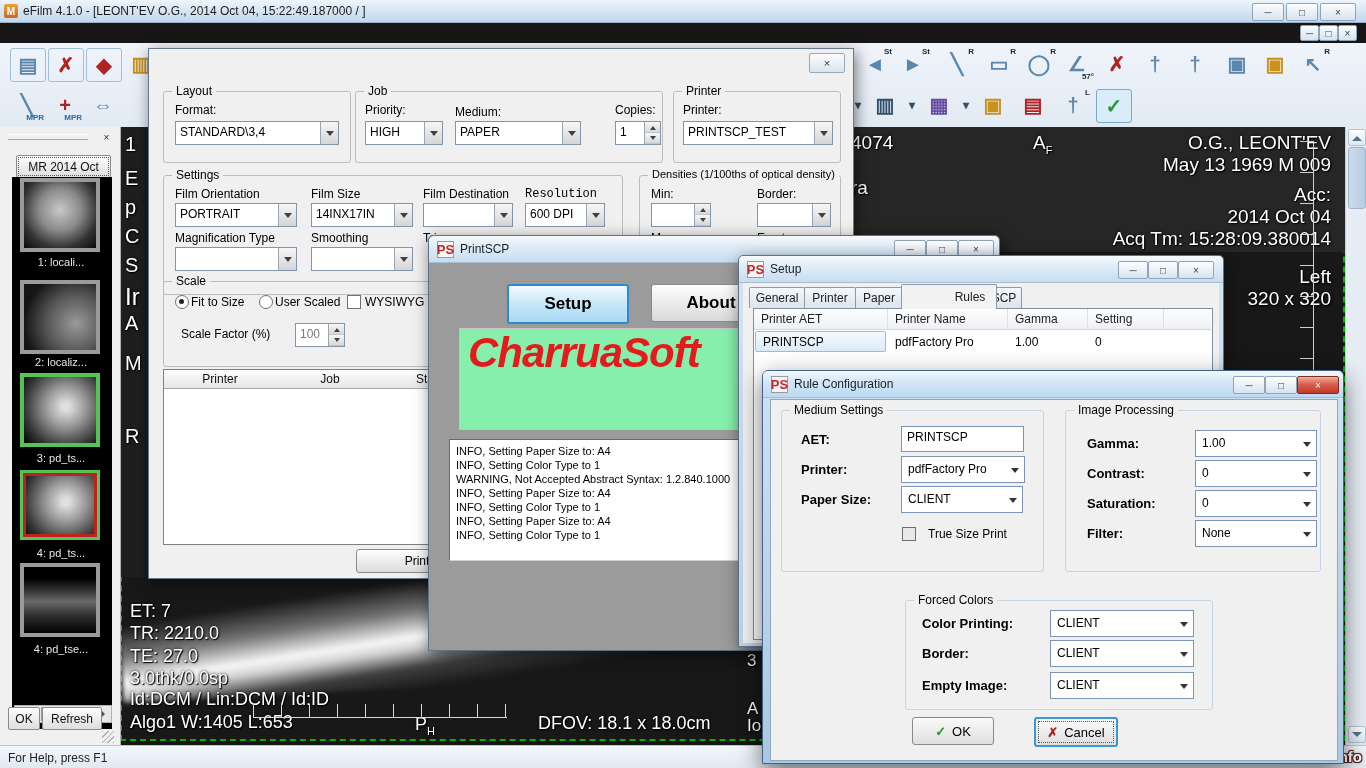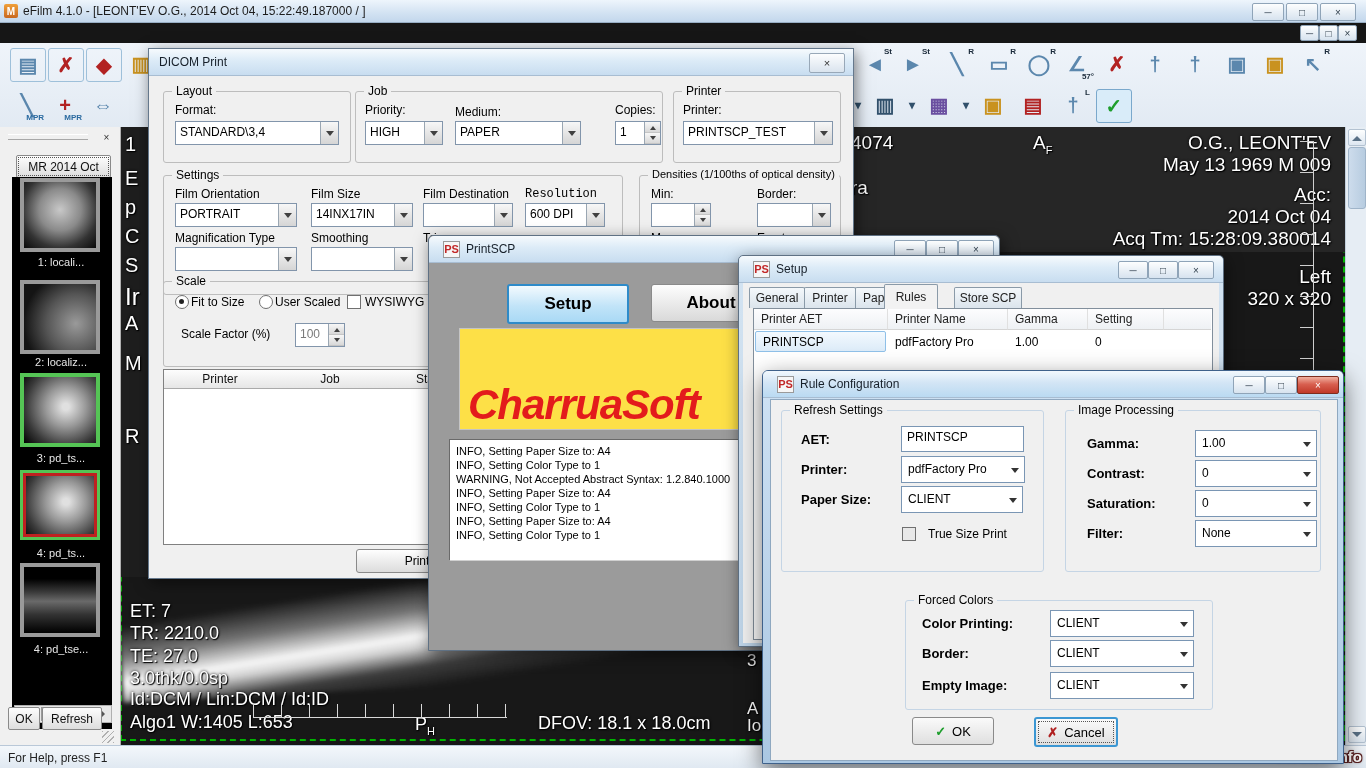--- a/index.html
+++ b/index.html
@@ -42,22 +42,22 @@
   .ov{position:absolute;color:#fff;white-space:nowrap;font-size:18px;
       text-shadow:1px 1px 1px #000,0 0 3px #000;}
   .ov.right{text-align:right;}
   .sub{font-size:11px;vertical-align:sub;}
   .vscroll{left:1345px;top:127px;width:20px;height:618px;background:#e6edf4;border-left:1px solid #c2cfdc;}
   .sarrow{width:0;height:0;border:5px solid transparent;}
   
   .titlebar{position:absolute;left:0;top:0;right:0;height:26px;
             background:linear-gradient(#f6fafd,#dcebf7 45%,#c8ddf0);
             border-bottom:1px solid #a8bdd2;display:flex;align-items:center;font-size:12px;color:#17202a;border-radius:5px 5px 0 0;}
-  .psicon{width:15px;height:15px;background:#f6f6f6;border:1px solid #9a9a9a;margin:0 6px 0 14px;
-          display:flex;align-items:center;justify-content:center;font-size:11px;font-weight:bold;color:#c22828;}
+  .psicon{width:15px;height:15px;background:#f6f6f6;border:1px solid #9a9a9a;margin:0 6px 0 8px;
+          display:flex;align-items:center;justify-content:center;font-size:13px;font-weight:bold;color:#c22828;}
   .lbl{position:absolute;font-size:12px;color:#000;white-space:nowrap;}
   .blbl{position:absolute;font-size:13px;font-weight:bold;color:#000;white-space:nowrap;}
   .grp{position:absolute;border:1px solid #bdbdbd;border-radius:3px;}
   .glabel{position:absolute;top:-8px;left:8px;background:#f0f0f0;padding:0 4px;font-size:12px;white-space:nowrap;color:#000;}
   .combo{position:absolute;background:#fff;border:1px solid #8295ab;display:flex;align-items:stretch;height:22px;}
   .combo .cv{flex:1;font-size:12px;padding:3px 2px 0 4px;overflow:hidden;white-space:nowrap;}
   .combo .ca{width:17px;background:linear-gradient(#f7f7f7,#d5d5d5);border-left:1px solid #9aa6b2;
              display:flex;align-items:center;justify-content:center;}
   .combo .ca::after{content:"";border:4px solid transparent;border-top:5px solid #404040;margin-top:5px;}
   .tbox{position:absolute;background:#fff;border:1px solid #8295ab;font-size:12px;padding:3px 0 0 5px;white-space:nowrap;overflow:hidden;}
@@ -80,22 +80,22 @@
   .qtable{position:absolute;left:14px;top:320px;width:676px;height:174px;background:#fff;border:1px solid #808080;}
   .qh{position:absolute;top:0;height:18px;background:linear-gradient(#fdfdfd,#e6e6e6);border-right:1px solid #aaa;
       display:flex;align-items:center;justify-content:center;font-size:12px;color:#111;border-bottom:1px solid #aaa;}
   
   .win-printscp{left:428px;top:235px;width:570px;height:414px;background:#9b9b9b;border:1px solid #5f7184;
                 border-radius:5px 5px 0 0;box-shadow:2px 4px 16px rgba(0,0,0,.5);z-index:20;}
   .bigbtn{position:absolute;height:36px;display:flex;align-items:center;justify-content:center;
           font-size:17px;font-weight:bold;color:#000;border-radius:3px;}
   .bb-hi{background:linear-gradient(#f3fafe,#c2e4f8 55%,#a9d9f5);border:2px solid #2e8bc9;}
   .bb-no{background:linear-gradient(#fdfdfd,#d9d9d9);border:1px solid #8a8a8a;}
-  .logo{position:absolute;left:30px;top:92px;width:516px;height:100px;background:#fde047;border:1px solid #c4c4c4;
-        display:flex;align-items:flex-end;}
+  .logo{position:absolute;left:30px;top:92px;width:516px;height:100px;background:#86efac;border:1px solid #c4c4c4;
+        display:flex;align-items:flex-start;}
   .logo span{font-size:42px;font-weight:bold;font-style:italic;color:#e31b1c;padding-left:8px;letter-spacing:-1px;}
   .logbox{position:absolute;left:20px;top:203px;width:530px;height:116px;background:#fff;
           border-top:1px solid #6a6a6a;border-left:1px solid #6a6a6a;border-right:1px solid #d0d0d0;border-bottom:1px solid #d0d0d0;
           font-size:11px;color:#000;padding:4px 0 0 6px;line-height:14px;overflow:hidden;}
   
   .win-setup{left:738px;top:255px;width:484px;height:390px;background:linear-gradient(#d4e4f2,#bed4e8);
              border:1px solid #5f7184;border-radius:5px 5px 0 0;box-shadow:2px 4px 16px rgba(0,0,0,.5);z-index:30;}
   .setup-client{position:absolute;left:4px;top:27px;width:476px;height:360px;background:#f0f0f0;}
   .tab{position:absolute;top:4px;height:20px;background:linear-gradient(#f4f8fb,#dbe4ec);border:1px solid #8a9aa8;
        border-bottom:none;border-radius:2px 2px 0 0;font-size:12px;display:flex;align-items:center;justify-content:center;color:#222;}
@@ -318,23 +318,20 @@
     <div class="sbtn" style="left:42px;top:580px;width:58px;">Refresh</div>
     <div class="abs" style="left:102px;top:604px;width:12px;height:12px;background:repeating-linear-gradient(135deg,#b0b0b0 0 1px,transparent 1px 4px);"></div>
   </div>
 
   <div class="abs statusbar">
     <span style="padding-left:8px;">For Help, press F1</span>
     <span class="watermark">medteh.info</span>
   </div>
 
   <div class="abs dlg-dicom">
-    <div class="titlebar" style="border-radius:0;">
-      <span style="padding-left:10px;">DICOM Print</span>
-    </div>
     <div class="xbtn" style="right:8px;top:4px;">×</div>
 
     <div class="grp" style="left:14px;top:42px;width:186px;height:70px;">
         <span class="glabel">Layout</span>
       </div>
     <span class="lbl" style="left:26px;top:54px;">Format:</span>
     <div class="combo" style="left:26px;top:72px;width:162px;">
         <span class="cv">STANDARD\3,4</span>
         <span class="ca"></span>
       </div>
@@ -480,21 +477,21 @@
       <span class="psicon">PS</span>
       <span>Setup</span>
     </div>
     <div class="abs wbtn" style="left:379px;top:5px;width:28px;">─</div>
     <div class="abs wbtn" style="left:409px;top:5px;width:28px;">□</div>
     <div class="abs wbtn" style="left:439px;top:5px;width:34px;">×</div>
     <div class="setup-client">
       <div class="tab" style="left:6px;width:54px;">General</div>
       <div class="tab" style="left:61px;width:50px;">Printer</div>
       <div class="tab" style="left:112px;width:46px;">Paper</div>
-      <div class="tab active" style="left:141px;width:52px;">Rules</div>
+      <div class="tab active" style="left:158px;width:52px;padding-left:42px;">Rules</div>
       <div class="tab" style="left:211px;width:66px;">Store SCP</div>
       <div class="slist">
         <div class="sh" style="left:0;width:134px;">Printer AET</div>
         <div class="sh" style="left:134px;width:120px;">Printer Name</div>
         <div class="sh" style="left:254px;width:80px;">Gamma</div>
         <div class="sh" style="left:334px;width:76px;">Setting</div>
         <div class="sh" style="left:410px;width:47px;border-right:none;"></div>
         <div class="scell sel" style="left:1px;width:131px;">PRINTSCP</div>
         <div class="scell" style="left:134px;width:120px;">pdfFactory Pro</div>
         <div class="scell" style="left:254px;width:80px;">1.00</div>
@@ -508,21 +505,21 @@
       <span class="psicon">PS</span>
       <span>Rule Configuration</span>
     </div>
     <div class="abs wbtn" style="left:470px;top:5px;width:30px;">─</div>
     <div class="abs wbtn" style="left:502px;top:5px;width:30px;">□</div>
     <div class="abs wbtn rc-close" style="left:534px;top:5px;">×</div>
 
     <div class="rc-client">
 
       <div class="grp" style="left:10px;top:10px;width:261px;height:160px;border-color:#c5d5e5;">
-          <span class="glabel">Refresh Settings</span>
+          <span class="glabel">Medium Settings</span>
         </div>
       <span class="blbl" style="left:30px;top:32px;">AET:</span>
       <div class="tbox" style="left:130px;top:26px;width:116px;height:21px;border-color:#7a96b4;">PRINTSCP</div>
       <span class="blbl" style="left:30px;top:62px;">Printer:</span>
       <div class="combo2" style="left:130px;top:56px;width:122px;">
           <span class="cv">pdfFactory Pro</span>
           <span class="ca"></span>
         </div>
       <span class="blbl" style="left:30px;top:92px;">Paper Size:</span>
       <div class="combo2" style="left:130px;top:86px;width:120px;">

